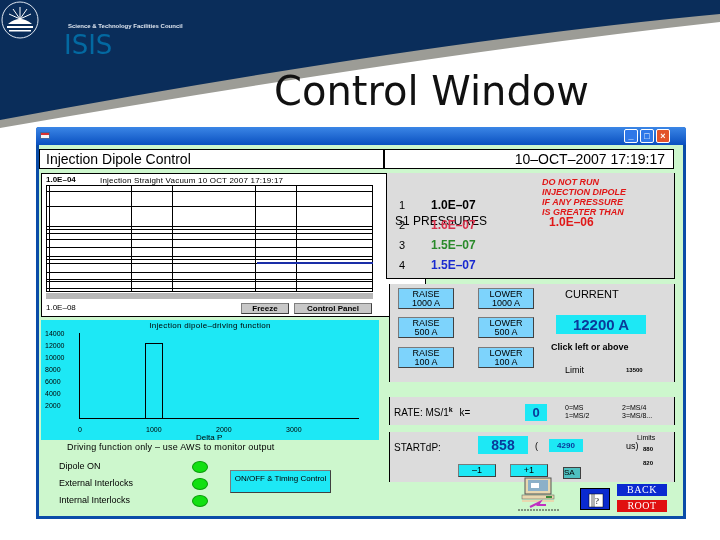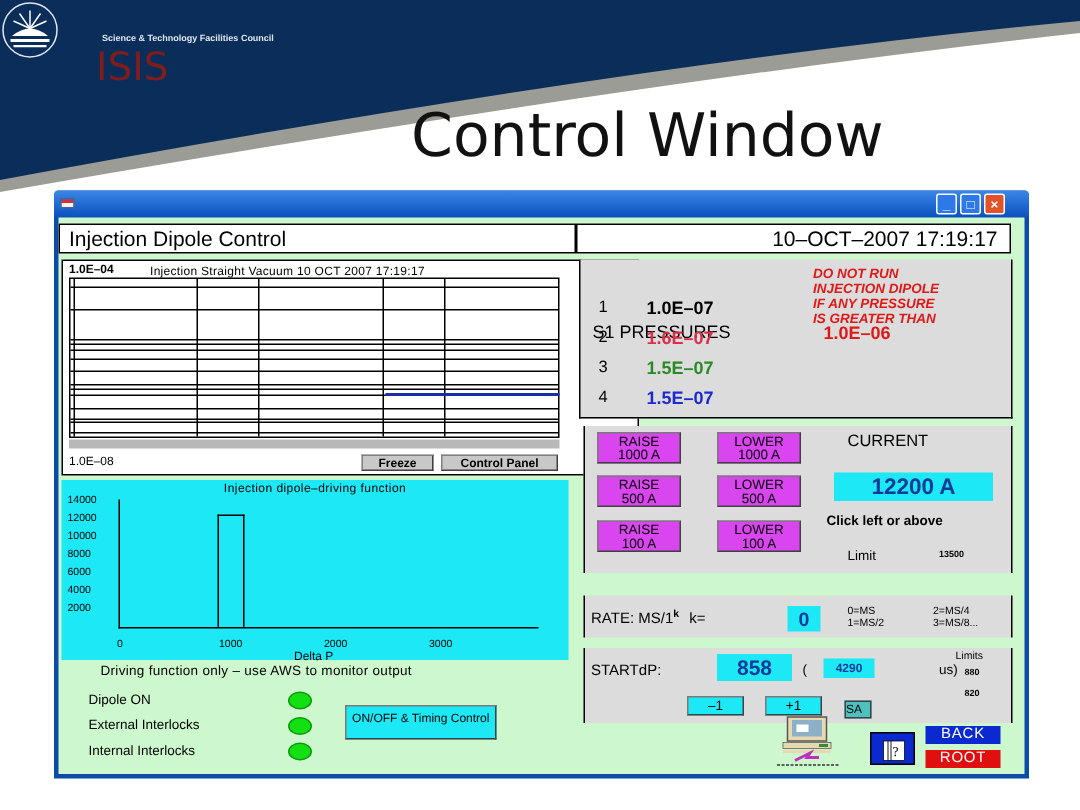--- a/index.html
+++ b/index.html
@@ -3,21 +3,21 @@
 <meta charset="utf-8">
 <style>
   * { box-sizing: border-box; margin: 0; padding: 0; }
   body { width: 720px; height: 540px; overflow: hidden; background: #ffffff; position: relative; font-family: "Liberation Sans", sans-serif; }
 
   
   .slide-header { position: absolute; left: 0; top: 0; width: 720px; height: 135px; }
   .slide-header svg { position: absolute; left: 0; top: 0; }
   .logo { position: absolute; left: 20px; top: 18px; width: 40px; height: 40px; }
   .org-name { position: absolute; left: 68px; top: 23px; font-size: 6px; color: #dfe6f0; font-weight: bold; }
-  .logo-text { position: absolute; left: 64px; top: 30px; font-size: 26px; color: #7f1d1d; font-family: "DejaVu Sans", sans-serif; letter-spacing: 0px; }
+  .logo-text { position: absolute; left: 64px; top: 30px; font-size: 26px; color: #0369a1; font-family: "DejaVu Sans", sans-serif; letter-spacing: 0px; }
   .slide-title { position: absolute; left: 274px; top: 68px; font-size: 40px; color: #111111; font-family: "DejaVu Sans", sans-serif; font-weight: normal; }
 
   
   .window { position: absolute; left: 36px; top: 127px; width: 650px; height: 392px; background: #0a4ca8; border-radius: 3px 3px 0 0; }
   .titlebar { position: absolute; left: 0; top: 0; width: 650px; height: 18px; background: linear-gradient(#3b86e6, #0a50c0); border-radius: 3px 3px 0 0; }
   .titlebar-icon { position: absolute; left: 4px; top: 5px; width: 10px; height: 7px; background: linear-gradient(#d83030 50%, #f4f4f4 50%); border: 1px solid #4066a0; }
   .titlebar-title { position: absolute; left: 18px; top: 3px; font-size: 10px; font-weight: bold; color: #ffffff; }
   .win-btn { position: absolute; top: 2px; width: 14px; height: 14px; border: 1px solid #ffffff; border-radius: 2px; background: #2f78e8; color: #fff; font-size: 9px; text-align: center; line-height: 12px; font-weight: bold; }
   .win-btn.close { background: #e2532b; }
 
@@ -56,44 +56,44 @@
 
   
   .press-panel { position: absolute; left: 347px; top: 28px; width: 289px; height: 106px; background: #dcdcdc; border: 1px solid #000; border-top: none; }
   .press-title { position: absolute; left: 8px; top: 2px; font-size: 12px; margin-top: 39px; }
   .press-row { position: absolute; left: 12px; font-size: 11px; }
   .press-val { position: absolute; left: 44px; font-size: 12px; font-weight: bold; }
   .warn { position: absolute; left: 155px; top: 4px; font-size: 9px; font-weight: bold; font-style: italic; color: #e01818; line-height: 10px; }
   .warn-val { position: absolute; left: 162px; top: 42px; font-size: 12px; color: #e01818; font-weight: bold; }
 
   .curr-panel { position: absolute; left: 350px; top: 139px; width: 286px; height: 98px; background: #dcdcdc; border-left: 1px solid #000; border-right: 1px solid #000; }
-  .curr-btn { position: absolute; width: 56px; height: 21px; background: #d946ef; border: 1px solid #7a7a7a; border-right-color: #404040; border-bottom-color: #404040; font-size: 9px; line-height: 9px; padding-top: 1px; text-align: center; }
+  .curr-btn { position: absolute; width: 56px; height: 21px; background: #7dd3fc; border: 1px solid #7a7a7a; border-right-color: #404040; border-bottom-color: #404040; font-size: 9px; line-height: 9px; padding-top: 1px; text-align: center; }
   .curr-label { position: absolute; left: 175px; top: 4px; font-size: 11px; }
-  .curr-value { position: absolute; left: 166px; top: 31px; width: 106px; height: 19px; background: #1de8f5; color: #0a3a9a; font-size: 15px; font-weight: bold; text-align: center; line-height: 19px; }
+  .curr-value { position: absolute; left: 166px; top: 31px; width: 90px; height: 19px; background: #1de8f5; color: #0a3a9a; font-size: 15px; font-weight: bold; text-align: center; line-height: 19px; }
   .curr-hint { position: absolute; left: 161px; top: 58px; font-size: 9px; font-weight: bold; }
   .limit-lbl { position: absolute; left: 175px; top: 81px; font-size: 9px; }
   .limit-val { position: absolute; left: 236px; top: 83px; font-size: 6px; font-weight: bold; }
 
   .rate-panel { position: absolute; left: 350px; top: 252px; width: 286px; height: 28px; background: #dcdcdc; border-left: 1px solid #000; border-right: 1px solid #000; }
   .rate-label { position: absolute; left: 4px; top: 9px; font-size: 10px; }
   .rate-k { position: absolute; left: 135px; top: 7px; width: 22px; height: 17px; background: #1de8f5; color: #0a3a9a; font-weight: bold; font-size: 13px; text-align: center; line-height: 17px; }
   .rate-legend { position: absolute; font-size: 7px; line-height: 8px; }
 
   .start-panel { position: absolute; left: 350px; top: 287px; width: 286px; height: 50px; background: #dcdcdc; border-left: 1px solid #000; border-right: 1px solid #000; }
   .start-label { position: absolute; left: 4px; top: 10px; font-size: 10px; }
   .start-val { position: absolute; left: 88px; top: 4px; width: 50px; height: 18px; background: #1de8f5; color: #0a3a9a; font-weight: bold; font-size: 14px; text-align: center; line-height: 18px; }
   .start-us { position: absolute; left: 147px; top: 9px; font-size: 9px; }
   .start-us-val { position: absolute; left: 159px; top: 7px; width: 34px; height: 13px; background: #1de8f5; color: #0a3a9a; font-weight: bold; font-size: 8px; text-align: center; line-height: 13px; }
   .limits-lbl { position: absolute; left: 247px; top: 2px; font-size: 7px; }
   .limits-val { position: absolute; left: 253px; font-size: 6px; font-weight: bold; }
   .sa-btn { position: absolute; left: 173px; top: 35px; width: 18px; height: 12px; background: #4ec0c0; border: 1px solid #404040; font-size: 8px; text-align: left; line-height: 10px; }
 
   .pc-icon { position: absolute; left: 477px; top: 332px; width: 46px; height: 34px; }
   .help-icon { position: absolute; left: 541px; top: 343px; width: 30px; height: 22px; background: #0a2ad0; border: 1px solid #000; }
-  .nav-btn { position: absolute; left: 578px; width: 50px; height: 12px; color: #ffffff; font-family: Liberation Sans, sans-serif; font-size: 10px; text-align: center; line-height: 12px; letter-spacing: 0.5px; }
+  .nav-btn { position: absolute; left: 578px; width: 50px; height: 12px; color: #ffffff; font-family: Liberation Serif, serif; font-size: 10px; text-align: center; line-height: 12px; letter-spacing: 0.5px; }
 </style>
 </head>
 <body>
 
 <div class="slide-header">
   <svg width="720" height="135">
     <path d="M0 0 L720 0 L720 22 Q420 55 0 128 Z" fill="#9c9c96"></path>
     <path d="M0 0 L720 0 L720 14 Q420 42 0 120 Z" fill="#0a2d5a"></path>
   </svg>
   <svg class="logo" viewBox="0 0 40 40">

